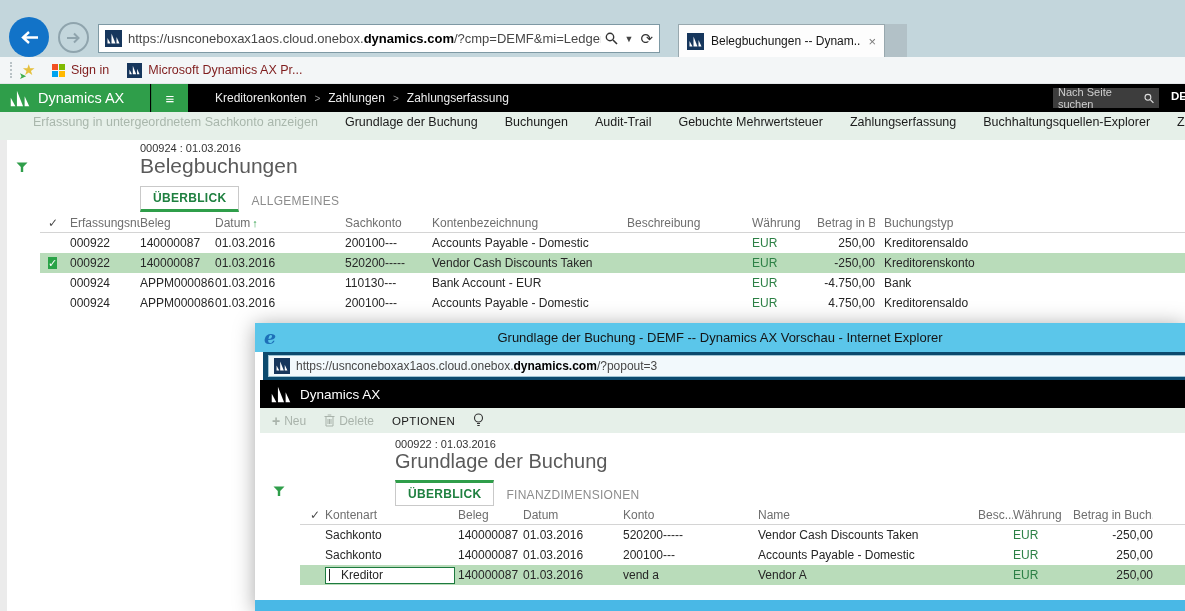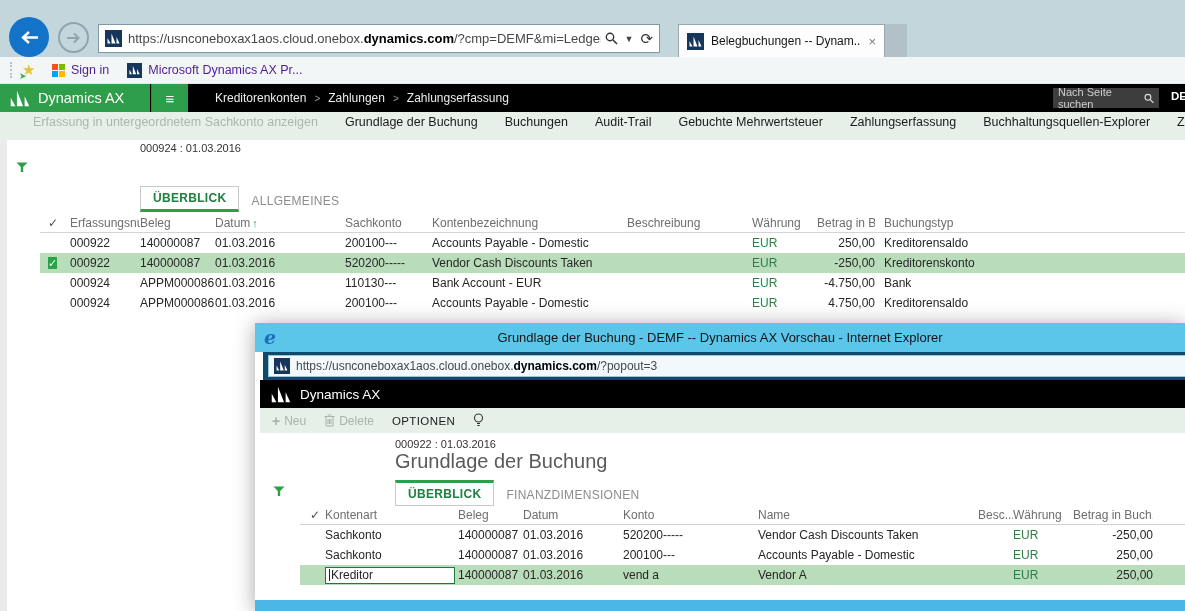--- a/index.html
+++ b/index.html
@@ -23,21 +23,21 @@
   .tab-close { color:#7a7a7a; font-size:13px; cursor:pointer; }
   .tab-stub { position:absolute; left:885px; top:24px; width:22px; height:33px; background:#b2c1c7; }
 
   .favicon-sq { width:17px; height:17px; background:#16365c; display:flex; align-items:center; justify-content:center; flex:0 0 auto; }
 
   
   .favbar { position:absolute; left:0; top:57px; width:100%; height:27px; background:#f3f6f7; border-bottom:1px solid #e3e7e9; display:flex; align-items:center; }
   .fav-grip { width:4px; height:16px; border-left:2px dotted #b9c2c6; margin:0 8px 0 10px; }
   .fav-star { position:relative; width:20px; margin-right:10px; font-size:15px; color:#e5c13f; }
   .fav-star .arrow { position:absolute; left:-3px; bottom:-2px; font-size:9px; color:#3fae4c; }
-  .fav-item { display:flex; align-items:center; gap:6px; margin-right:18px; font-size:12.5px; color:#4c1d95; cursor:pointer; }
+  .fav-item { display:flex; align-items:center; gap:6px; margin-right:18px; font-size:12.5px; color:#7f1d1d; cursor:pointer; }
   .mslogo { display:grid; grid-template-columns:6px 6px; grid-template-rows:6px 6px; gap:1px; }
   .mslogo i:nth-child(1){background:#f25022}.mslogo i:nth-child(2){background:#7fba00}
   .mslogo i:nth-child(3){background:#00a4ef}.mslogo i:nth-child(4){background:#ffb900}
 
   
   .axnav { position:absolute; left:0; top:84px; width:100%; height:28px; background:#000; }
   .axnav-brand { position:absolute; left:0; top:0; width:150px; height:100%; background:#2f9e4a; color:#fff; display:flex; align-items:center; gap:8px; padding-left:10px; font-size:14.5px; }
   .axnav-menu { position:absolute; left:151px; top:0; width:37px; height:100%; background:#2f9e4a; color:#fff; display:flex; align-items:center; justify-content:center; font-size:15px; cursor:pointer; border-left:1px solid #28893f; }
   .breadcrumb { position:absolute; left:215px; top:0; height:100%; display:flex; align-items:center; gap:8px; font-size:12px; color:#ededed; }
   .breadcrumb .sep { color:#9a9a9a; font-size:10px; }
@@ -95,21 +95,21 @@
   .p-action .plus { font-size:14px; font-weight:bold; }
   .p-options { color:#1b1b1b; font-size:11.5px; letter-spacing:.4px; cursor:pointer; }
   .p-content { position:absolute; left:5px; top:110px; right:0; height:204px; background:#fff; }
   .p-filter { left:13px; top:53px; }
   .p-head-block { position:absolute; left:135px; top:5px; }
   .p-tabs { left:135px; top:47px; }
   .ptable { position:absolute; left:40px; top:72px; right:0; }
   .pc-check{width:25px; padding-left:10px;} .pc-kontenart{width:133px; position:relative;}
   .pc-beleg{width:65px;} .pc-datum{width:100px;} .pc-konto{width:135px;} .pc-name{width:220px;}
   .pc-besc{width:35px;} .pc-waehr{width:60px;} .pc-betrag{width:80px; text-align:right;}
-  .edit-box { width:130px; height:17px; background:#fff; border:1px solid #1d7a3f; display:flex; align-items:center; padding:0 3px; gap:1px; }
+  .edit-box { width:130px; height:17px; background:#fff; border:1px solid #1d7a3f; display:flex; align-items:center; padding:0 3px; gap:11px; }
   .edit-caret { width:1px; height:12px; background:#222; }
   .p-bottombar { position:absolute; left:0; bottom:0; width:100%; height:11px; background:#49b8e6; }
 
   svg { display:block; }
 </style>
 </head>
 <body>
 
 <div id="screen">
 
@@ -222,20 +222,21 @@
   </div>
 
   <div class="left-strip"></div>
 
   <svg class="funnel main-filter" width="12" height="11" viewBox="0 0 12 11">
       <path d="M0.5 0.5 H11.5 L7.2 5 V10 L4.8 10 V5 Z" fill="#2f9e4a"></path>
     </svg>
 
   <div class="main-head-block">
     <div class="record-id">000924 : 01.03.2016</div>
+    <div class="page-title">Belegbuchungen</div>
   </div>
 
   <div class="tabs main-tabs">
     <span class="ptab active accent-bottom">ÜBERBLICK</span>
     <span class="ptab">ALLGEMEINES</span>
   </div>
 
   <div class="mtable">
     <div class="thead">
       <span class="hcell mc-check headcheck">✓</span>

